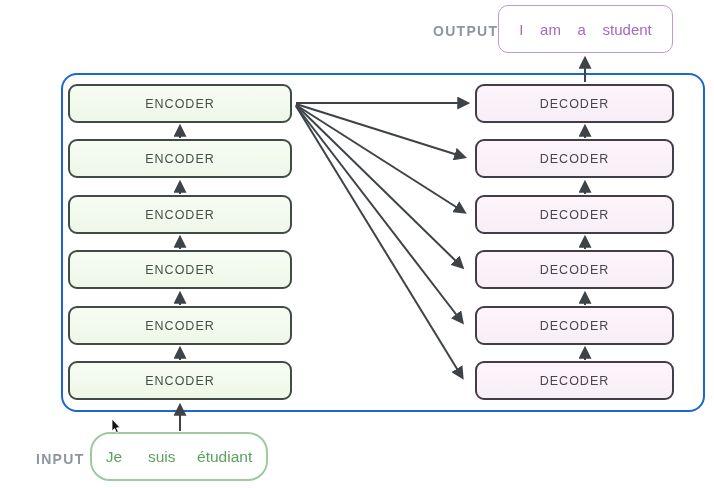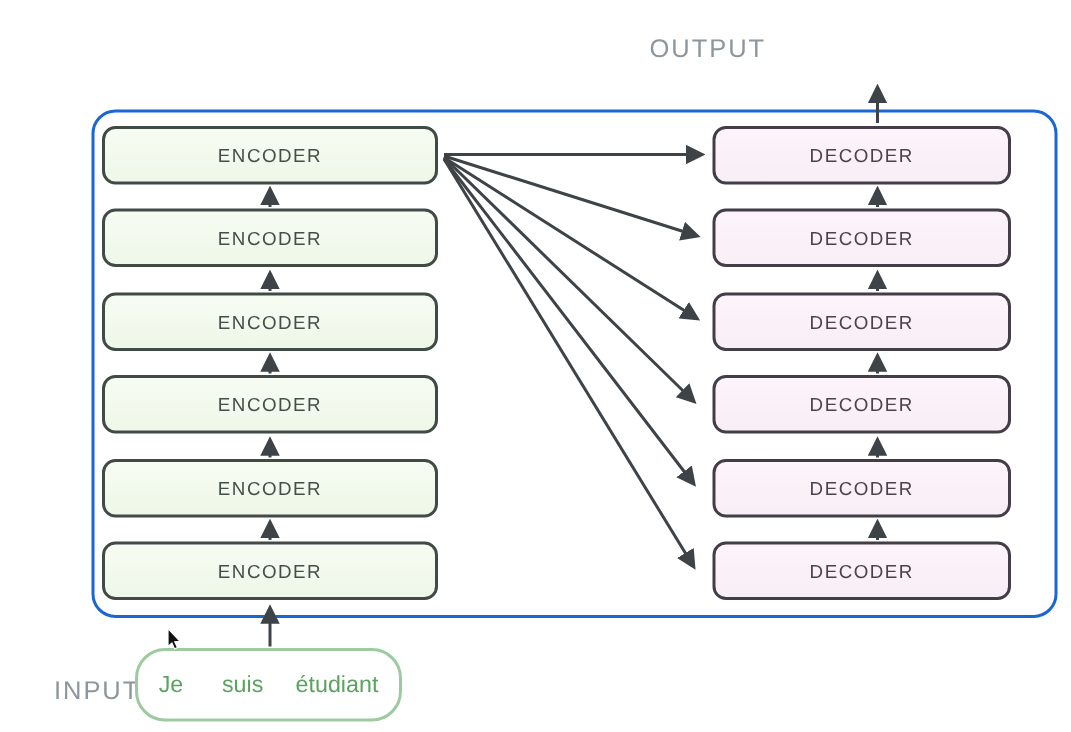--- a/index.html
+++ b/index.html
@@ -74,22 +74,22 @@
     width: 178px; height: 49px;
     border: 2px solid #9dca9f;
     border-radius: 20px;
     color: #5aa35f;
     font-size: 15.5px;
   }
 
   .side-label {
     position: absolute;
     color: #8d969c;
-    font-size: 17px;
-    font-weight: normal;
+    font-size: 14px;
+    font-weight: bold;
     letter-spacing: 1.3px;
   }
   .output-label { left: 433px; top: 23px; }
   .input-label  { left: 36px;  top: 451px; }
 
   .arrows {
     position: absolute;
     left: 0; top: 0;
     width: 714px; height: 488px;
     pointer-events: none;
@@ -101,20 +101,23 @@
     width: 12px; height: 16px;
     pointer-events: none;
   }
 </style>
 </head>
 <body>
 
 <div class="canvas">
 
   <span class="side-label output-label">OUTPUT</span>
+  <div class="token-box output-box">
+    <span>I    am    a    student</span>
+  </div>
 
   <div class="boundary"></div>
 
   <div class="stage-box enc" style="top:84px">
       <span>ENCODER</span>
     </div>
   <div class="stage-box enc" style="top:139px">
       <span>ENCODER</span>
     </div>
   <div class="stage-box enc" style="top:195px">

